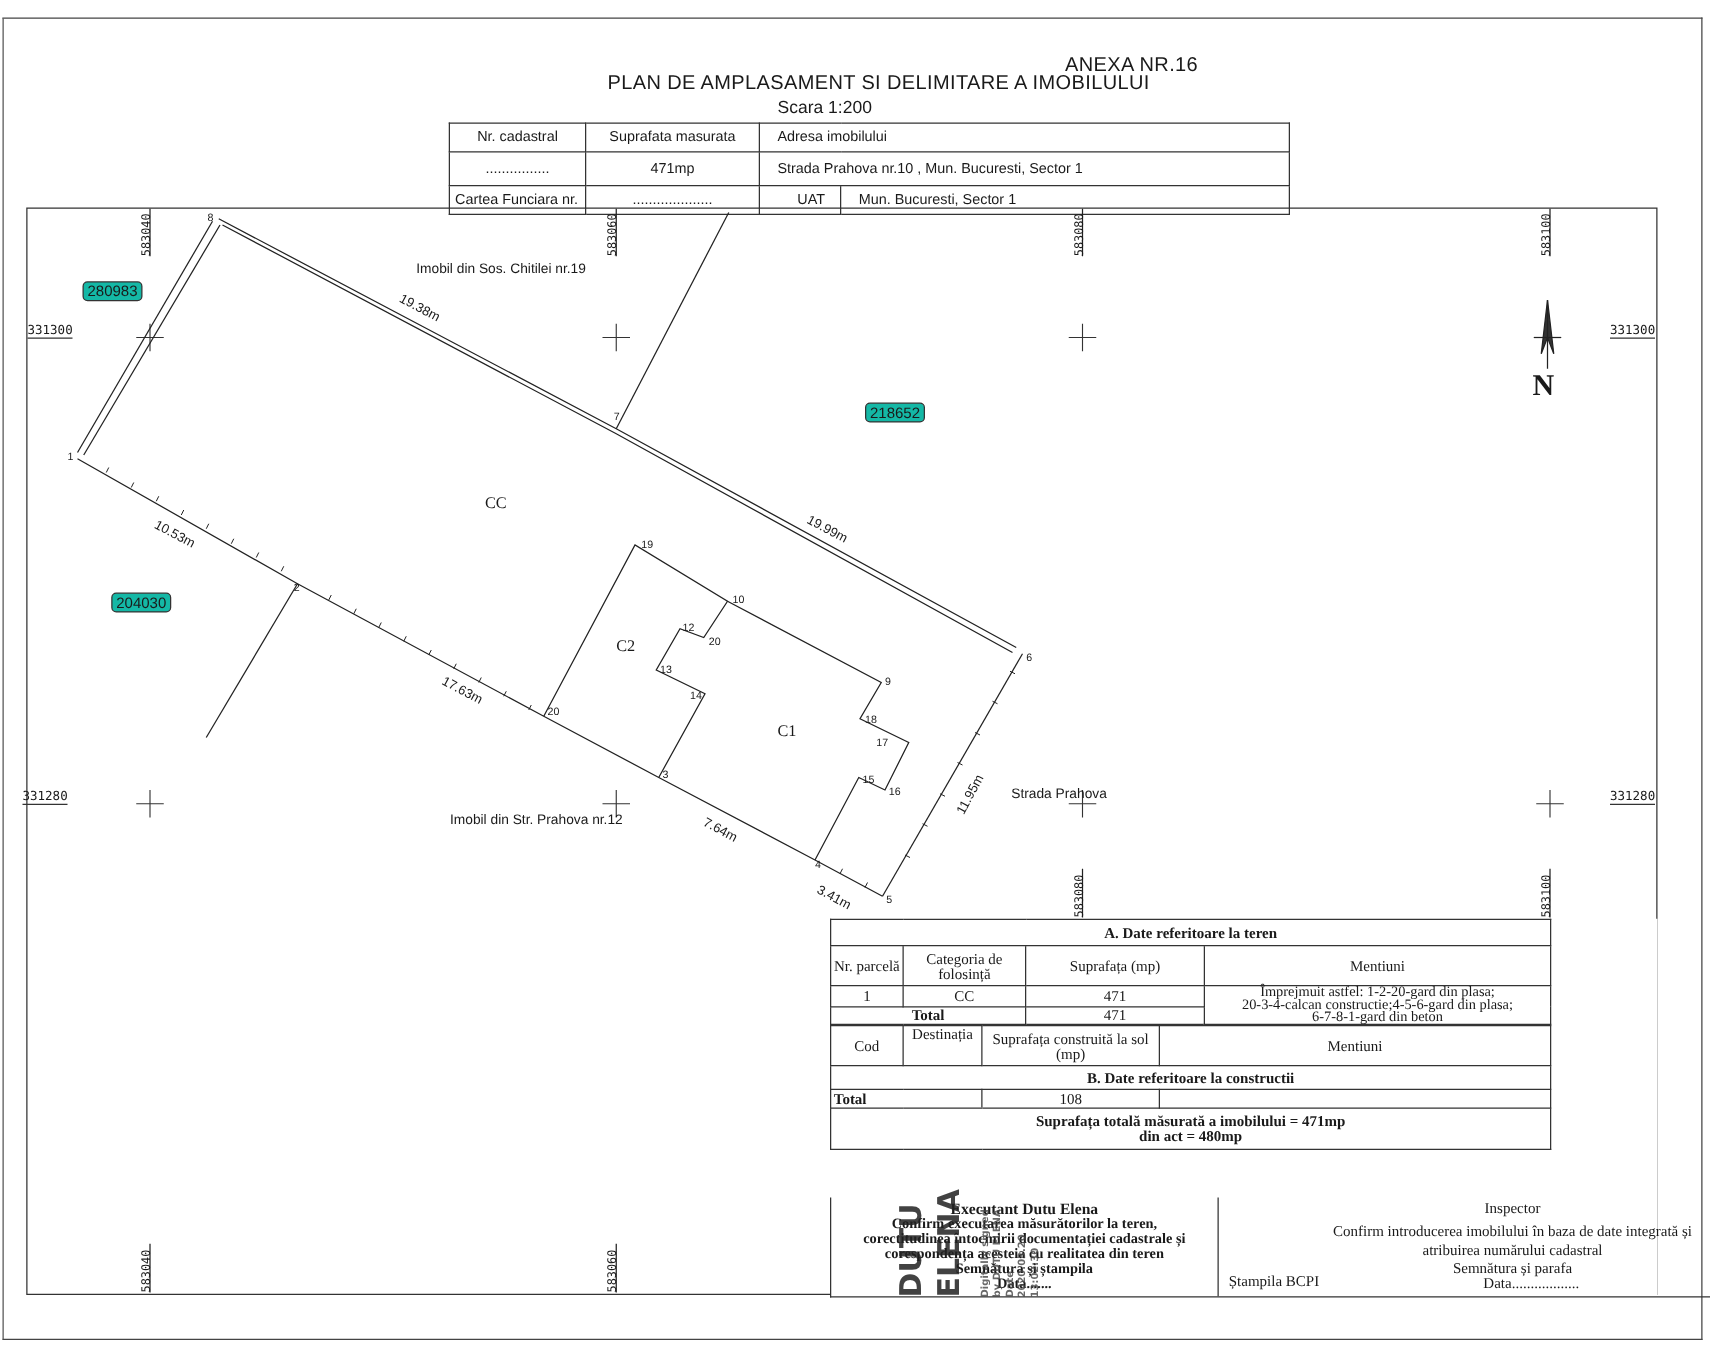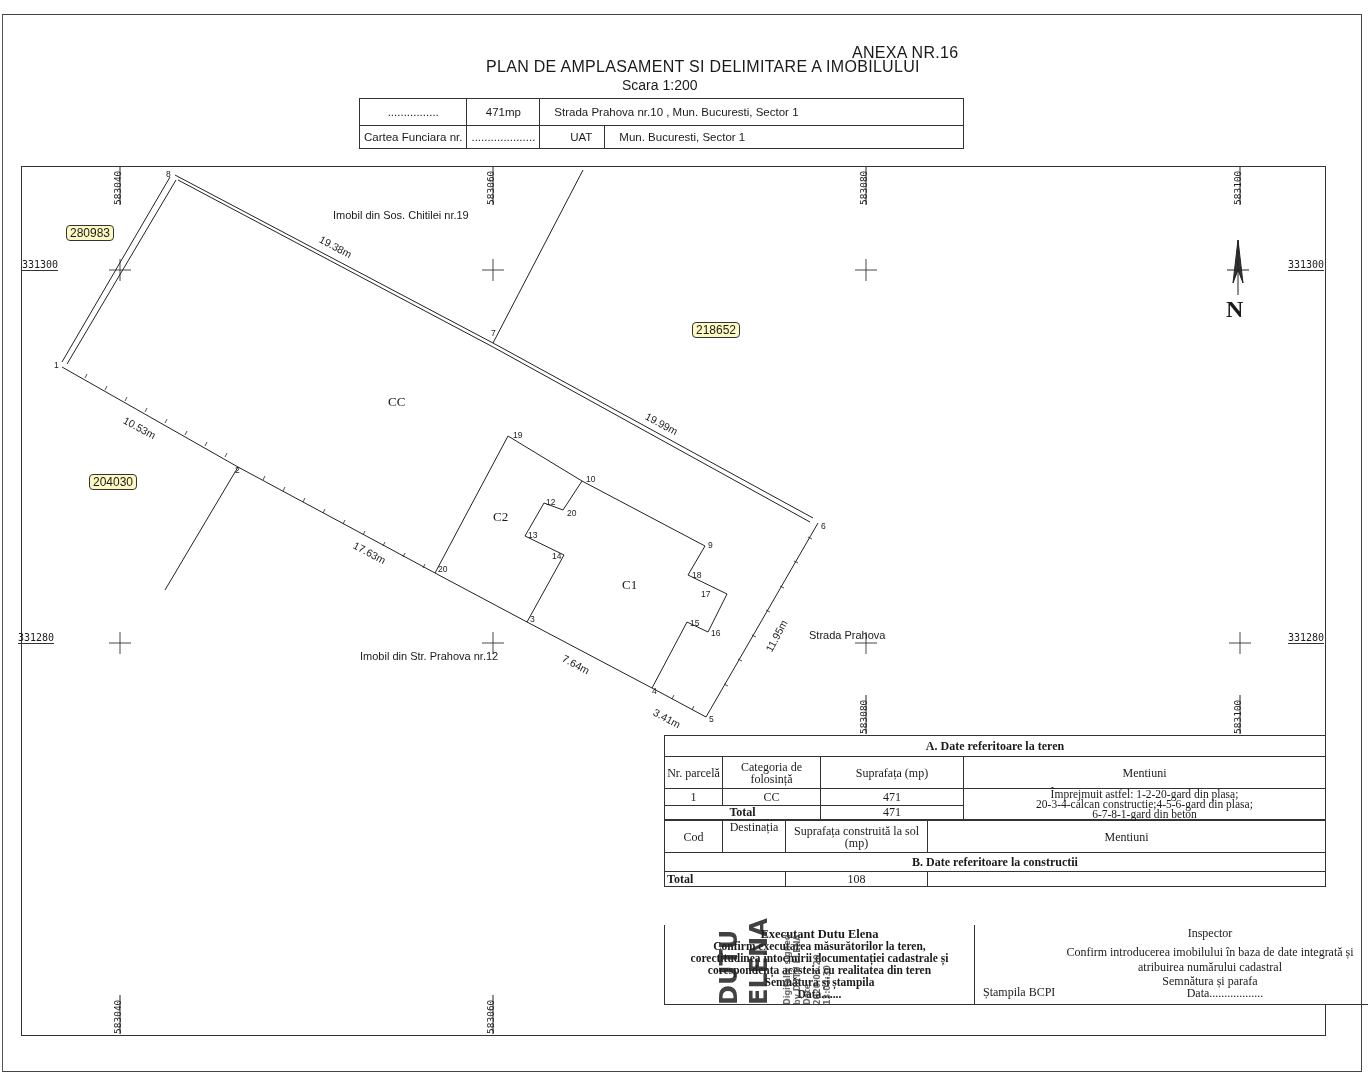--- a/index.html
+++ b/index.html
@@ -7,49 +7,54 @@
     .abs { position: absolute; }
     .outer-frame { position: absolute; left: 2px; top: 14px; width: 1358px; height: 1056px; border: 1.5px solid #444; border-left: 1.5px solid #555; }
     .anexa { left: 852px; top: 44px; font-size: 16px; letter-spacing: 0.3px; }
     .title { left: 486px; top: 58px; font-size: 16px; letter-spacing: 0.3px; }
     .scale { left: 622px; top: 77px; font-size: 14px; }
     table.hdr { position: absolute; left: 359px; top: 98px; border-collapse: collapse; font-size: 11.5px; }
     table.hdr td { border: 1px solid #333; padding: 0 4px; height: 22px; white-space: nowrap; }
     .map-frame { position: absolute; left: 21px; top: 166px; width: 1303px; height: 868px; border: 1.3px solid #333; }
     svg.drawing { position: absolute; left: 0; top: 0; }
     .lbl { position: absolute; font-size: 11px; white-space: nowrap; }
-    .parcel-id { position: absolute; font-size: 12px; border: 1px solid #333; border-radius: 4px; padding: 0 3px; background: #fef9c3; line-height: 14px; text-align: center; }
+    .parcel-id { position: absolute; font-size: 12px; border: 1px solid #333; border-radius: 4px; padding: 0 3px; background: #14b8a6; line-height: 14px; text-align: center; }
     .coord-v { position: absolute; font-family: "DejaVu Sans Mono", monospace; font-size: 9.5px; transform: rotate(-90deg); transform-origin: left top; white-space: nowrap; }
     .coord-h { position: absolute; font-family: "DejaVu Sans Mono", monospace; font-size: 10px; border-bottom: 1px solid #333; white-space: nowrap; }
     .pt { position: absolute; font-size: 8.5px; }
     .dim { position: absolute; font-size: 10.5px; white-space: nowrap; transform-origin: left top; }
     .bldg { position: absolute; font-family: "Liberation Serif", serif; font-size: 13px; }
     .north { position: absolute; left: 1226px; top: 296px; font-family: "Liberation Serif", serif; font-weight: bold; font-size: 24px; }
     
     .tbl-wrap { position: absolute; left: 664px; top: 735px; width: 662px; background: #fff; font-family: "Liberation Serif", serif; font-size: 12px; }
-    table.t { border-collapse: collapse; width: 662px; table-layout: fixed; }
+    table.t { border-collapse: collapse; width: 577px; table-layout: fixed; }
     table.t td { border: 1px solid #333; text-align: center; padding: 0 2px; line-height: 12px; }
     .b { font-weight: bold; }
     .sig { display: flex; width: 782px; height: 80px; border: 1px solid #333; border-top: none; box-sizing: border-box; margin-top: 38px; }
     .sig-left { width: 309px; border-right: 1px solid #333; position: relative; text-align: center; font-weight: bold; font-size: 11.5px; line-height: 12px; padding-top: 3px; }
     .sig-right { flex: 1; text-align: center; font-size: 12px; line-height: 15px; position: relative; }
     .stamp-big { position: absolute; font-family: "DejaVu Sans", sans-serif; font-size: 24px; transform: rotate(-90deg); transform-origin: left top; color: #222; white-space: nowrap; opacity: 0.85; }
     .stamp-small { position: absolute; font-family: "DejaVu Sans", sans-serif; font-size: 8px; transform: rotate(-90deg); transform-origin: left top; color: #444; white-space: nowrap; line-height: 9px; opacity: 0.8; }
   </style>
 </head>
 <body>
 
 <div class="outer-frame"></div>
 
 <div class="abs anexa">ANEXA NR.16</div>
 <div class="abs title">PLAN DE AMPLASAMENT SI DELIMITARE A IMOBILULUI</div>
 <div class="abs scale">Scara 1:200</div>
 
 <table class="hdr">
   <tbody>
+      <tr>
+    <td style="width:100px;text-align:center">Nr. cadastral</td>
+    <td style="width:130px;text-align:center">Suprafata masurata</td>
+    <td colspan="2" style="width:400px;padding-left:14px">Adresa imobilului</td>
+  </tr>
   <tr>
     <td style="text-align:center;height:26px">................</td>
     <td style="text-align:center">471mp</td>
     <td colspan="2" style="padding-left:14px">Strada Prahova nr.10 , Mun. Bucuresti, Sector 1</td>
   </tr>
   <tr>
     <td>Cartea Funciara nr.</td>
     <td style="text-align:center">....................</td>
     <td style="width:40px;text-align:right;padding:0 12px">UAT</td>
     <td style="padding-left:14px;width:340px">Mun. Bucuresti, Sector 1</td>
@@ -217,20 +222,26 @@
       <td>Suprafața construită la sol (mp)</td>
       <td>Mentiuni</td>
     </tr>
     <tr>
           <td colspan="4" class="b" style="height:18px;border-top:none">B. Date referitoare la constructii</td>
         </tr>
     <tr style="height:15px">
       <td colspan="2" class="b" style="text-align:left;border-right:none">Total</td>
       <td>108</td>
       <td></td>
+    </tr>
+    <tr style="height:33px">
+      <td colspan="4" class="b">
+        <div>Suprafața totală măsurată a imobilului = 471mp</div>
+        <div>din act = 480mp</div>
+      </td>
     </tr>
   </tbody>
     </table>
   <div class="sig">
     <div class="sig-left">
       <div style="font-size:12.5px">Executant Dutu Elena</div>
       <div>Confirm executarea măsurătorilor la teren,</div>
       <div>corectitudinea întocmirii documentației cadastrale și</div>
       <div>corespondența acesteia cu realitatea din teren</div>
       <div>Semnătura și ștampila</div>

